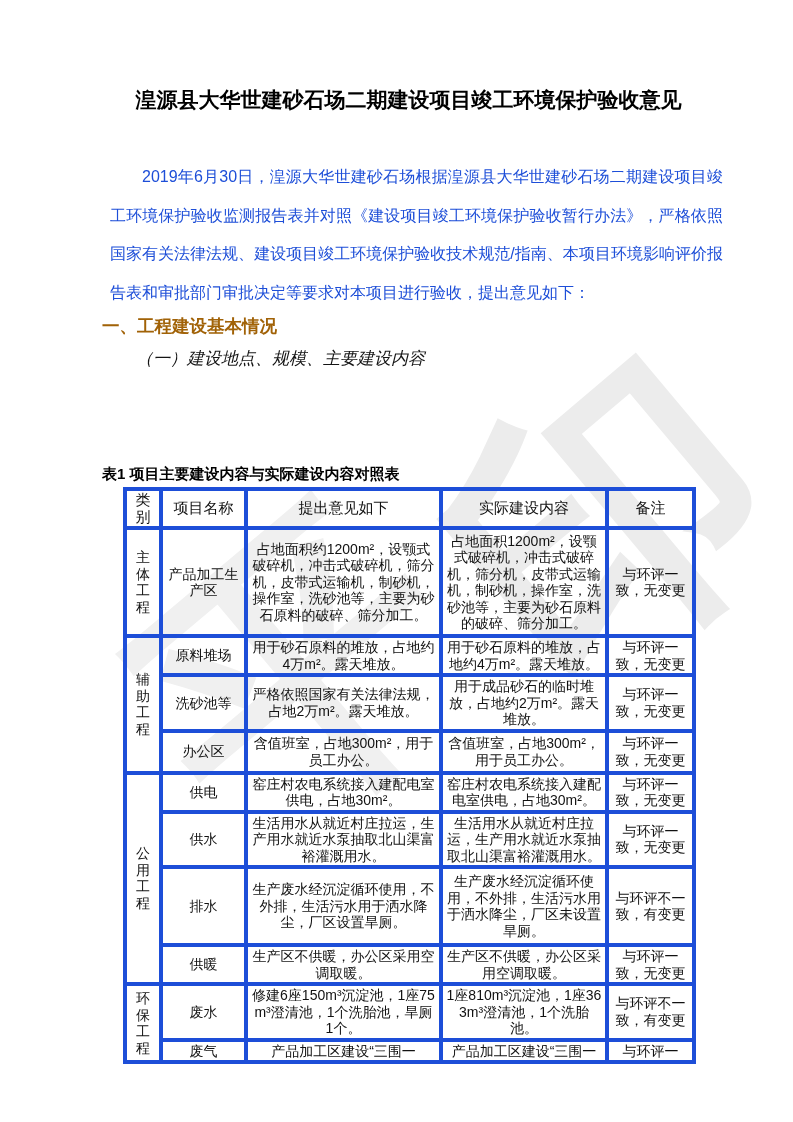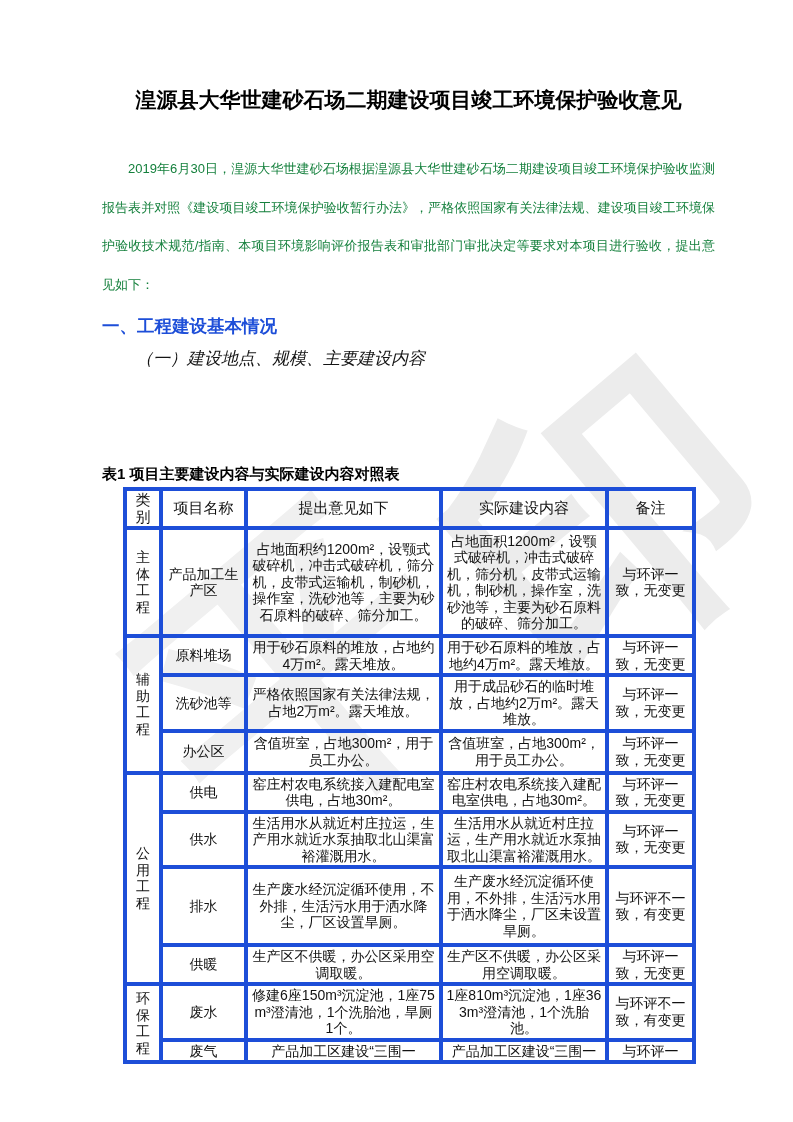--- a/index.html
+++ b/index.html
@@ -27,29 +27,29 @@
   .wm1{left:150px;top:520px;color:#f0f0f0;}
   .wm2{left:460px;top:370px;}
   
   .layer{position:absolute;z-index:1;left:12px;top:0;width:793px;height:1122px;}
   .doc-title{
     position:absolute;left:90px;top:86px;width:613px;
     margin:0;text-align:center;
     font-size:21px;font-weight:bold;color:#000;
   }
   .para{
-    position:absolute;left:90px;width:613px;margin:0;
-    font-size:13px;text-align:justify;text-justify:inter-ideograph;
-    text-indent:2em;color:#15803d;
+    position:absolute;left:90px;width:613px;margin:8px;
+    font-size:16px;text-align:justify;text-justify:inter-ideograph;
+    text-indent:2em;color:#1d4ed8;
   }
   .p1{top:150px;line-height:38.5px;}
   .p2{top:376px;line-height:33px;}
   .h-sec{
     position:absolute;left:90px;top:314px;width:613px;margin:0;
-    font-size:17.5px;font-weight:bold;color:#1d4ed8;line-height:24px;
+    font-size:17.5px;font-weight:bold;color:#a16207;line-height:24px;
   }
   .h-sub{
     position:absolute;left:90px;top:347px;width:613px;
     font-size:17px;line-height:24px;text-indent:2em;color:#141414;font-style:italic;
   }
   .tbl-caption{
     position:absolute;left:90px;top:465px;width:613px;
     font-size:15px;font-weight:bold;color:#000;
   }
   

